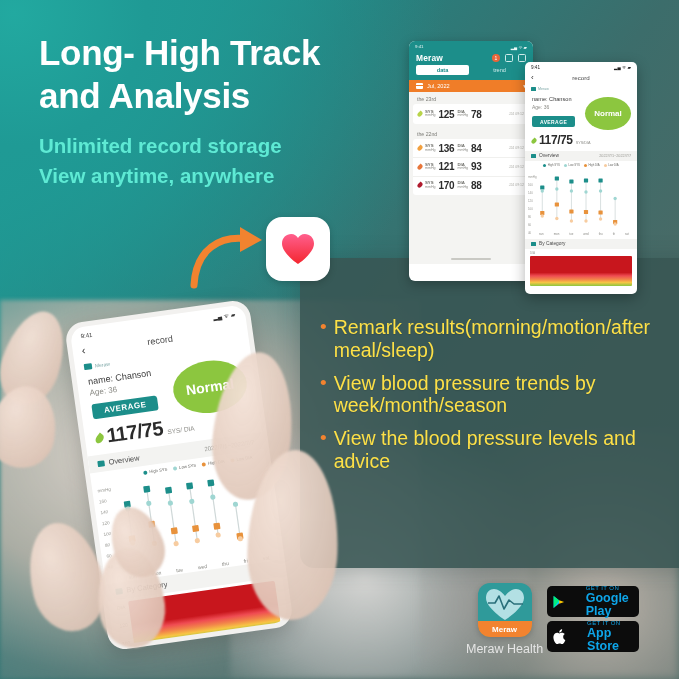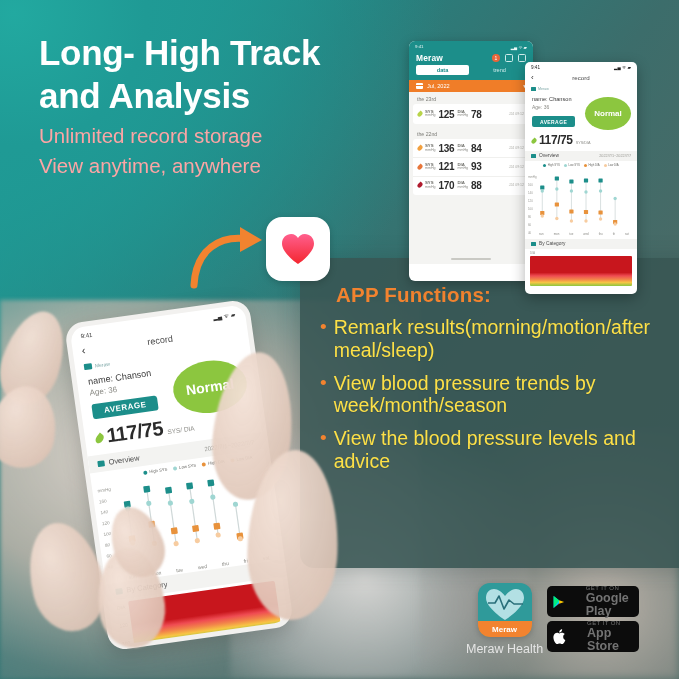--- a/index.html
+++ b/index.html
@@ -40,22 +40,22 @@
   
   .headline {
     position: absolute; left: 39px; top: 32px; width: 340px;
     color: #ffffff;
   }
   .headline h1 {
     font-size: 35px; line-height: 1.22; font-weight: 700;
     letter-spacing: -0.3px;
   }
   .headline .sub {
-    margin-top: 4px; font-size: 20.5px; line-height: 1.45; font-weight: 400;
-    color: #fca5a5;
+    margin-top: 14px; font-size: 20.5px; line-height: 1.45; font-weight: 700;
+    color: #5eead4;
   }
 
   
   .panel {
     position: absolute; left: 300px; top: 258px; width: 400px; height: 310px;
     background: rgba(56,85,83,0.88);
     border-radius: 14px 0 0 14px;
     box-shadow: 0 0 22px rgba(30,55,54,0.25);
   }
   .app-fn-title {
@@ -233,21 +233,21 @@
   .brandblock { position:absolute; left:466px; top:583px; text-align:center; }
   .appicon {
     width: 54px; height: 54px; border-radius: 12px; overflow:hidden;
     background:#2f9a9a; position:relative; margin: 0 auto;
     box-shadow: 0 2px 6px rgba(0,0,0,0.2);
   }
   .appicon .band { position:absolute;left:0;bottom:0;width:100%;height:16px;background:#f2832f;
     display:flex;align-items:center;justify-content:center;color:#fff;font-size:8px;font-weight:700;}
   .brandname { margin-top:5px; font-size:12.5px; color:#e5e5e5; font-weight:400; }
   .store { position:absolute; width:92px; height:31px; background:#0c0c0c; border-radius:5px;
-    display:flex;align-items:center;gap:21px;padding:0 6px;color:#737373; }
+    display:flex;align-items:center;gap:21px;padding:0 6px;color:#0ea5e9; }
   .store .txt small { display:block; font-size:6px; letter-spacing:.4px; line-height:1.1;}
   .store .txt strong { display:block; font-size:12.5px; line-height:1.05; font-weight:700;}
   #gplay { left: 547px; top: 586px; }
   #astore { left: 547px; top: 621px; }
 </style>
 </head>
 <body>
 
 <div class="stage">
 
@@ -261,21 +261,20 @@
       <span>Long- High Track</span><br>
       <span>and Analysis</span>
     </h1>
     <div class="sub">
       <div>Unlimited record storage</div>
       <div>View anytime, anywhere</div>
     </div>
   </div>
 
   <div class="panel"></div>
-  <div class="app-fn-title">APP Functions:</div>
   <div class="fn-list">
     <div class="fn-item">
       <span class="fn-dot">•</span>
       <span class="fn-text">Remark results(morning/motion/after meal/sleep)</span>
     </div>
     <div class="fn-item">
       <span class="fn-dot">•</span>
       <span class="fn-text">View blood pressure trends by week/month/season</span>
     </div>
     <div class="fn-item">

